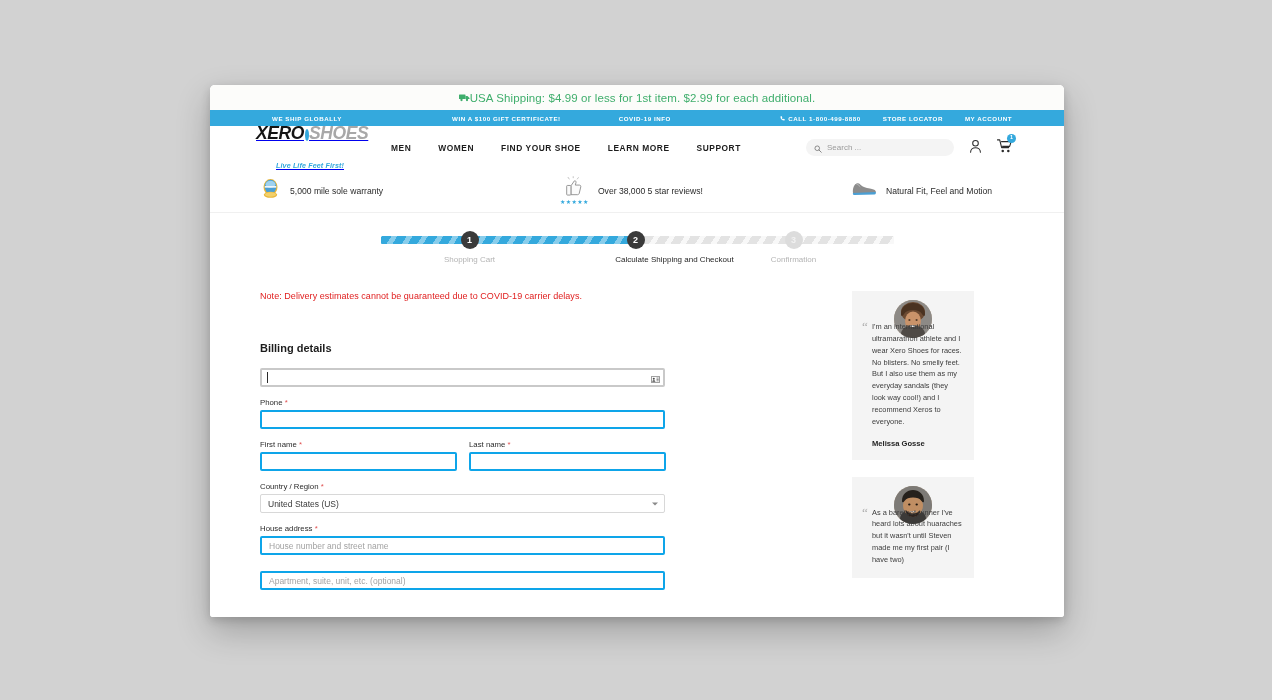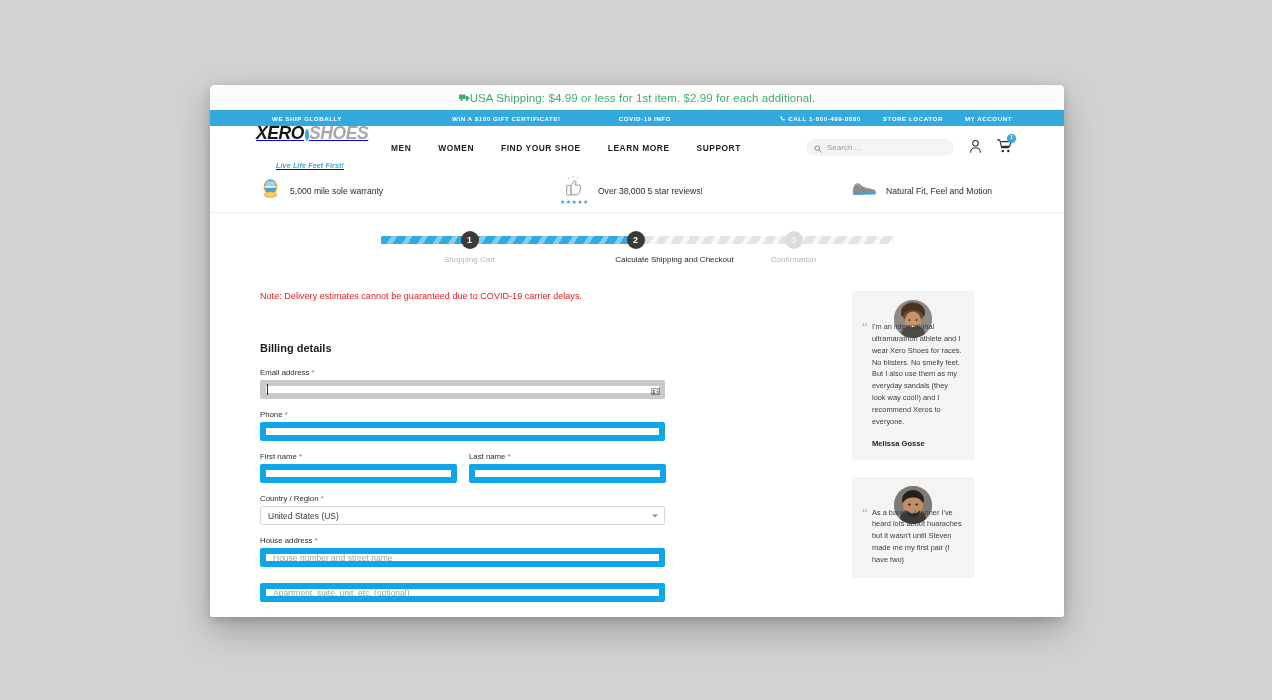--- a/index.html
+++ b/index.html
@@ -260,21 +260,21 @@
   .field-label {
     font-size: 7.8px;
     color: #2b2b2b;
     margin-bottom: 3px;
     display: block;
   }
   .req { color: #e05252; }
   .field-input {
     width: 405px;
     height: 19px;
-    border: 6px solid #0ea5e9;
+    border: 2px solid #0ea5e9;
     border-radius: 2px;
     background: #fff;
     font-size: 8.5px;
     color: #3a3a3a;
     padding: 0 7px;
     outline: none;
     font-family: "Liberation Sans", sans-serif;
     display: block;
   }
   .field-input::placeholder { color: #a2a2a2; }
@@ -512,24 +512,20 @@
     </div>
 
     <div class="checkout-body">
 
       <div class="checkout-main">
         <div class="covid-note">Note: Delivery estimates cannot be guaranteed due to COVID-19 carrier delays.</div>
 
         <div class="section-title">Billing details</div>
 
         <div class="field">
-          <label class="field-label">
-            <span>Email address</span>
-            <span class="req">*</span>
-          </label>
           <div class="input-with-icon">
             <input class="field-input focused" type="text" placeholder="" style="">
             <span class="caret"></span>
             <span class="autofill-icon">
               <svg width="9" height="7" viewBox="0 0 14 11">
                 <rect x="0.5" y="0.5" width="13" height="10" rx="1" fill="none" stroke="#4a4a4a"></rect>
                 <circle cx="4.3" cy="4.4" r="1.6" fill="#4a4a4a"></circle>
                 <path d="M1.7 9c.5-1.5 1.5-2.2 2.6-2.2S6.4 7.5 6.9 9z" fill="#4a4a4a"></path>
                 <line x1="8.6" y1="3.2" x2="12" y2="3.2" stroke="#4a4a4a"></line>
                 <line x1="8.6" y1="5.4" x2="12" y2="5.4" stroke="#4a4a4a"></line>

